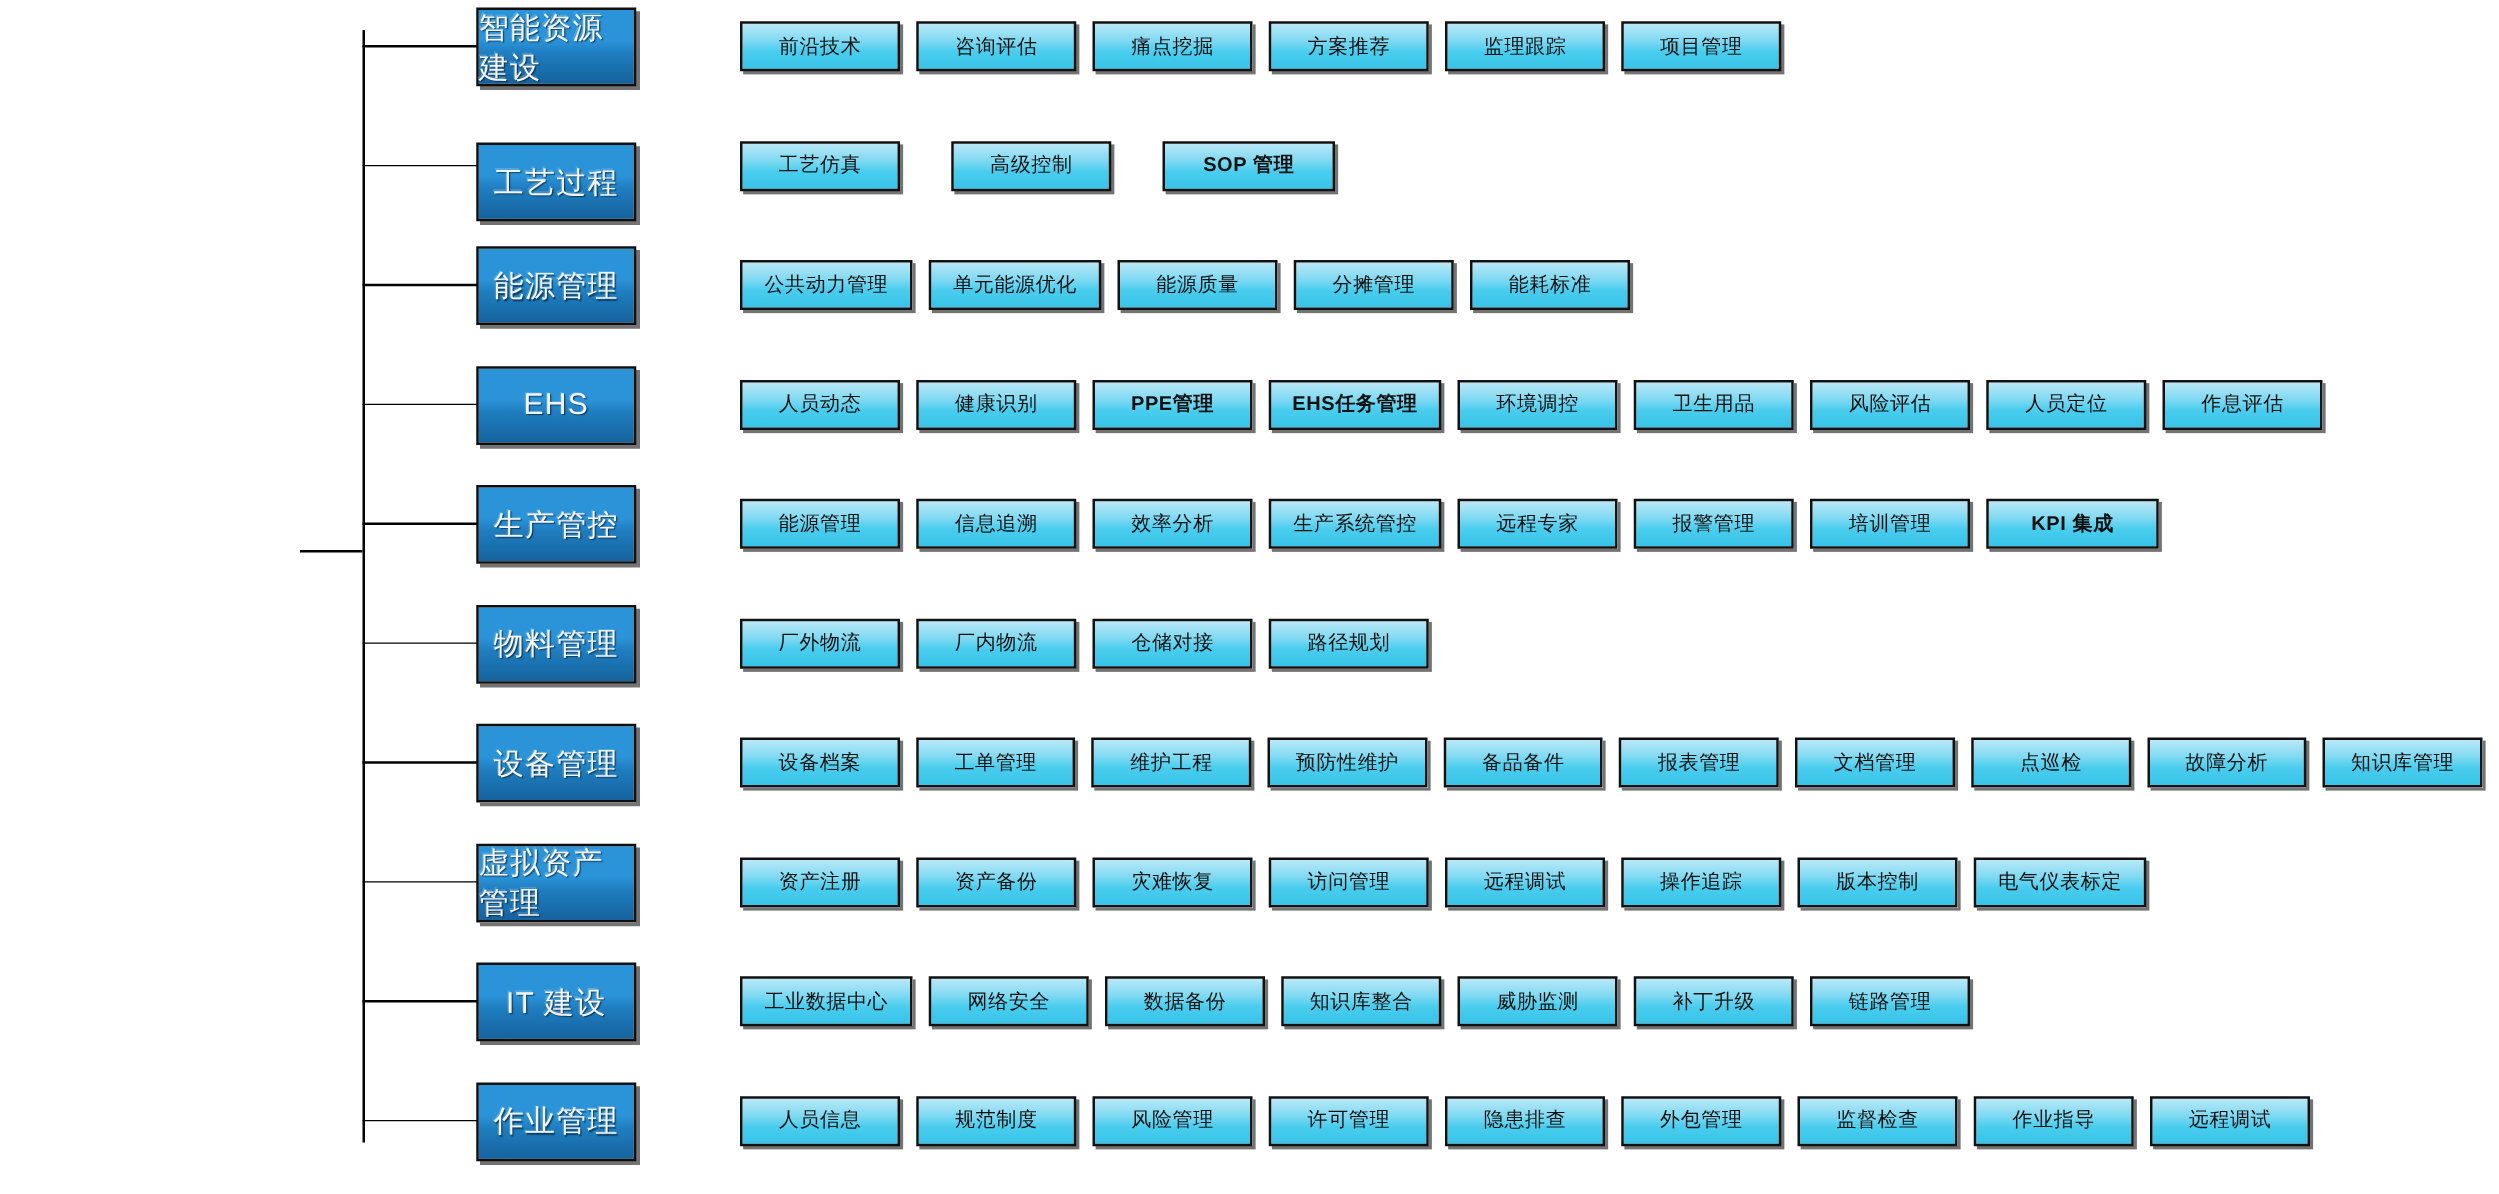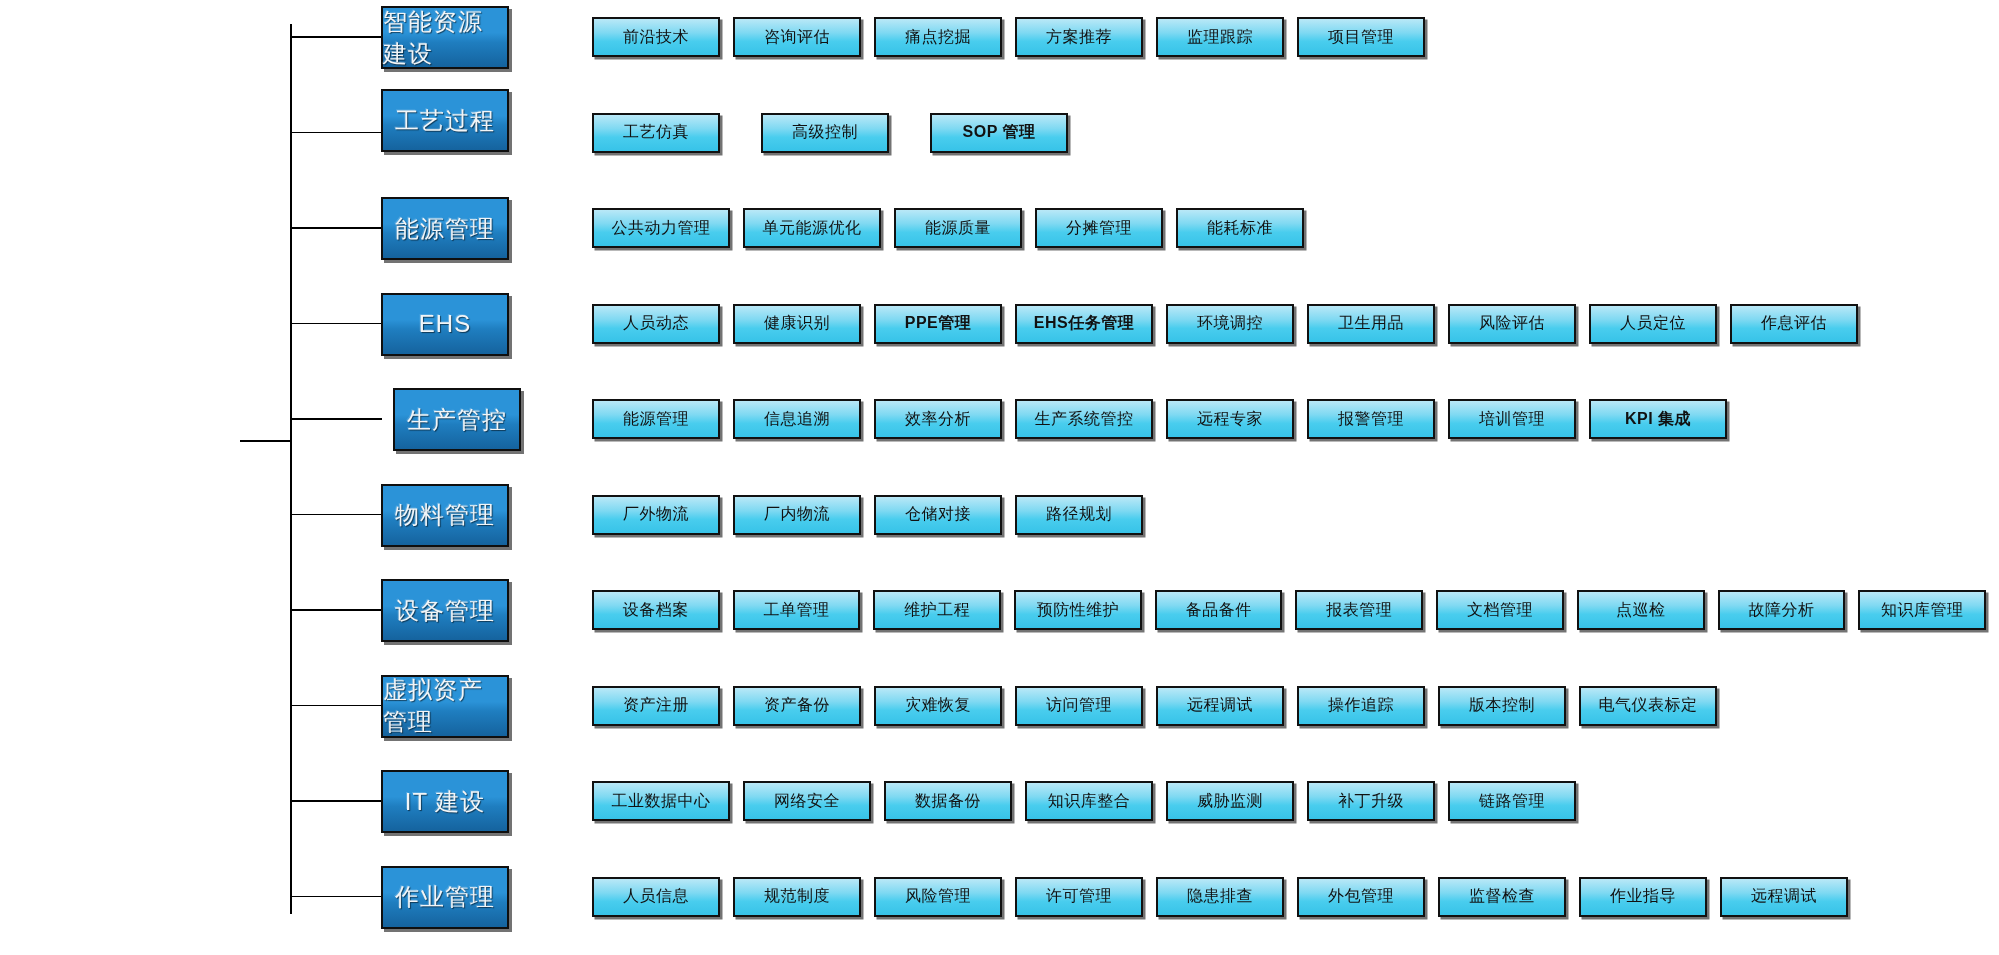--- a/index.html
+++ b/index.html
@@ -143,21 +143,21 @@
           <span>方案推荐</span>
         </div>
         <div class="leaf-box">
           <span>监理跟踪</span>
         </div>
         <div class="leaf-box">
           <span>项目管理</span>
         </div>
       </div>
       <div class="branch-h" style="top: 131.7px;"></div>
-      <div class="cat-box" style="top: 89px;">
+      <div class="cat-box" style="top: 114px;">
         <span>工艺过程</span>
       </div>
       <div class="leaf-row" style="top: 112.5px; gap: 28px;">
         <div class="leaf-box">
           <span>工艺仿真</span>
         </div>
         <div class="leaf-box">
           <span>高级控制</span>
         </div>
         <div class="leaf-box bold-lead wide">
@@ -212,21 +212,21 @@
           <span>风险评估</span>
         </div>
         <div class="leaf-box">
           <span>人员定位</span>
         </div>
         <div class="leaf-box">
           <span>作息评估</span>
         </div>
       </div>
       <div class="branch-h" style="top: 418.2px;"></div>
-      <div class="cat-box" style="top: 388px; margin-left: 12px;">
+      <div class="cat-box" style="top: 388px;">
         <span>生产管控</span>
       </div>
       <div class="leaf-row" style="top: 399px;">
         <div class="leaf-box">
           <span>能源管理</span>
         </div>
         <div class="leaf-box">
           <span>信息追溯</span>
         </div>
         <div class="leaf-box">

